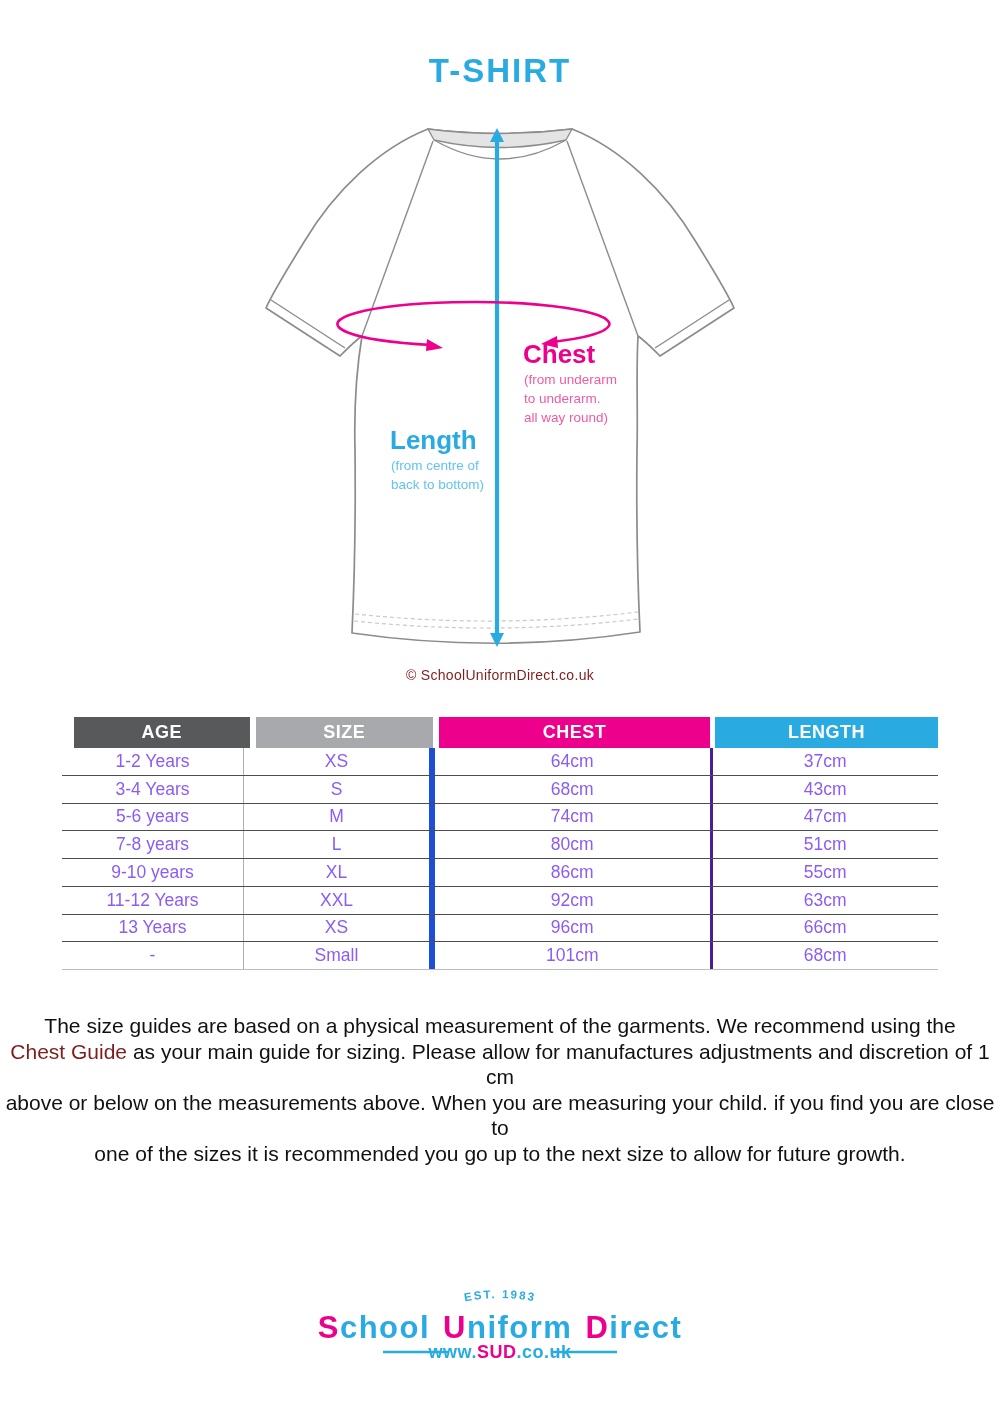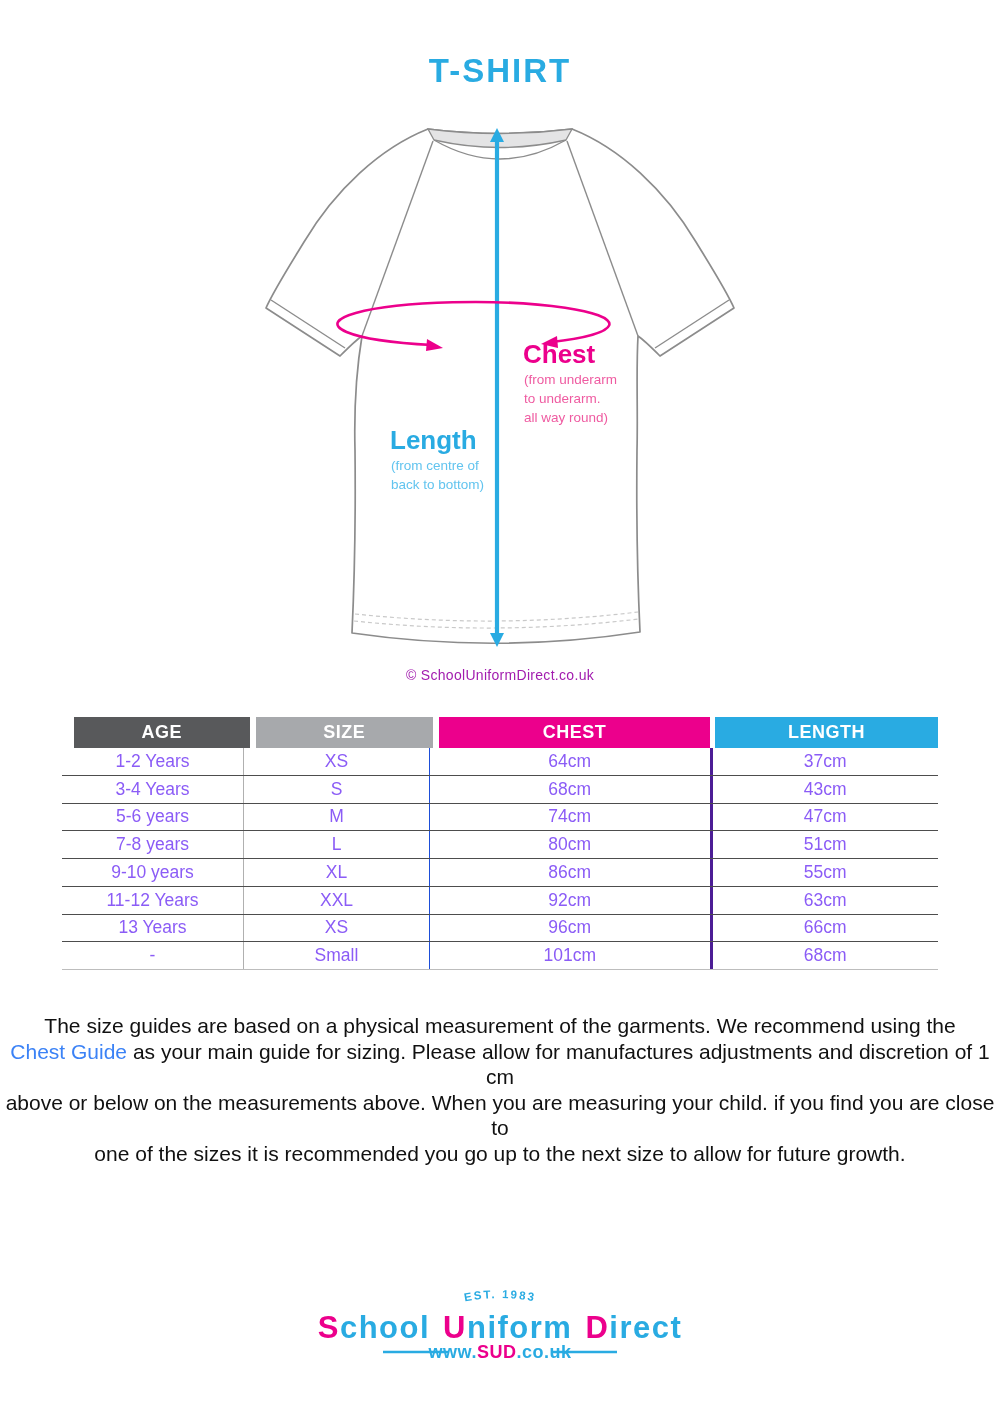--- a/index.html
+++ b/index.html
@@ -20,21 +20,21 @@
     font-size: 33px;
     font-weight: bold;
     letter-spacing: 2px;
     color: #29ABE2;
   }
   .shirt-wrap { position: absolute; left: 240px; top: 110px; width: 520px; height: 560px; }
   .copyright {
     position: absolute; top: 667px; left: 0; width: 100%;
     text-align: center;
     font-size: 14px;
-    color: #a21caf;
+    color: #7f1d1d;
     letter-spacing: 0.3px;
   }
   
   .size-table { position: absolute; left: 62px; top: 717px; width: 876px; }
   .thead { display: flex; height: 31px; margin-left: 12px; }
   .th {
     color: #ffffff;
     font-size: 18px;
     font-weight: bold;
     letter-spacing: 0.5px;
@@ -47,31 +47,31 @@
   .trow {
     display: flex; height: 27.75px;
     border-bottom: 1px solid #4d4d4d;
     font-size: 17.5px;
     color: #8b5cf6;
   }
   .trow:last-child { border-bottom: 1px solid #bdbdbd; }
   .td { display: flex; align-items: center; justify-content: center; }
   .td.c0 { width: 181px; }
   .td.c1 { width: 186px; border-left: 1px solid #b0b0b0; }
-  .td.c2 { width: 280.5px; border-left: 1px solid #1d4ed8; }
+  .td.c2 { width: 280.5px; border-left: 6px solid #1d4ed8; }
   .td.c3 { width: 228.5px; border-left: 3px solid #4c1d95; }
   
   .note {
     position: absolute; top: 1013px; left: 0; width: 100%;
     text-align: center;
     font-size: 21px;
     line-height: 25.5px;
     color: #111111;
   }
-  .note .pink { color: #3b82f6; }
+  .note .pink { color: #7f1d1d; }
   
   .logo-wrap { position: absolute; left: 280px; top: 1272px; width: 440px; height: 100px; }
 </style>
 </head>
 <body>
 
 <div class="page">
 
   <div class="title">T-SHIRT</div>
 

